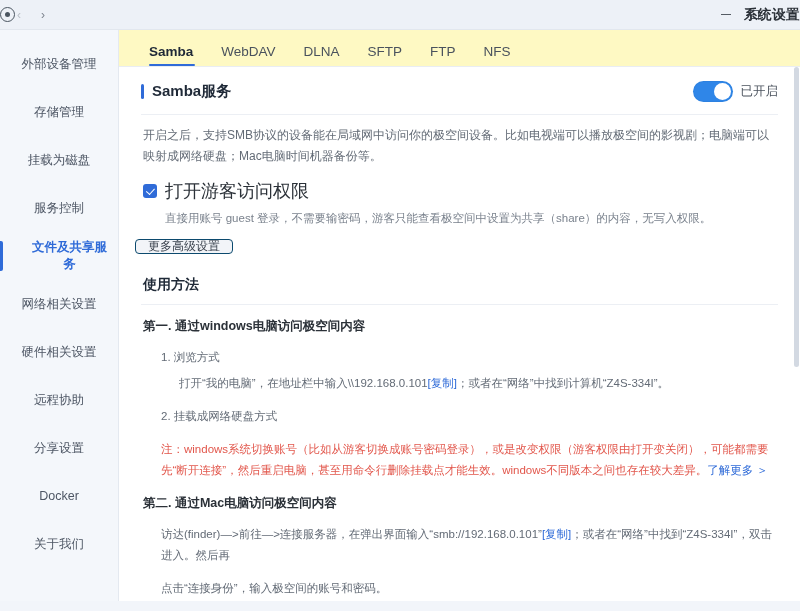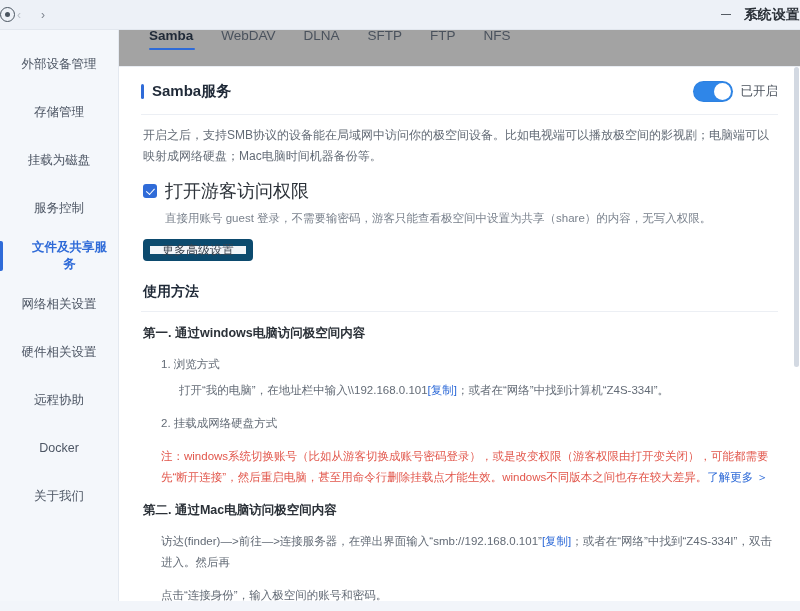--- a/index.html
+++ b/index.html
@@ -97,23 +97,23 @@
     flex: 1; min-width: 0;
     background: #ffffff;
     display: flex; flex-direction: column;
     position: relative;
     overflow: hidden;
   }
 
   .tabs {
     flex: 0 0 37px; height: 37px;
     display: flex; align-items: flex-end;
-    padding: 16px 20px;
+    padding: 0 20px;
     border-bottom: 1px solid #e9edf3;
-    background: #a3a3a3;
+    background: #fef9c3;
     gap: 0;
   }
   .tab {
     position: relative;
     font-size: 13.5px; color: #4a525d;
     padding: 0 14px 8px 14px;
     line-height: 1;
   }
   .tab:first-child { padding-left: 10px; }
   .tab.active { color: #1f2937; font-weight: bold; }
@@ -185,26 +185,26 @@
   }
   .check-label { font-size: 18px; color: #2b3138; }
 
   .sub-desc {
     font-size: 11.5px; color: #7a828d;
     padding: 6px 32px 0 46px;
     line-height: 1.6;
   }
 
   .adv-btn {
-    margin: 12px 0 0 24px;
+    margin: 12px 0 0 16px;
     display: inline-flex; align-items: center; justify-content: center;
-    height: 22px; padding: 0 12px;
+    height: 15px; padding: 0 12px;
     font-size: 12px; color: #3b434e;
     background: #f2f4f8;
-    border: 7px solid #0c4a6e;
+    border: 1px solid #0c4a6e;
     border-radius: 4px;
   }
 
   .howto-title {
     font-size: 14px; font-weight: bold; color: #1f2937;
     padding: 20px 24px 0 24px;
   }
   .howto-hr {
     height: 1px; background: #eceff4; margin: 10px 22px 0 22px;
   }
@@ -284,20 +284,23 @@
           <span>文件及共享服务</span>
         </div>
       <div class="side-item">
           <span>网络相关设置</span>
         </div>
       <div class="side-item">
           <span>硬件相关设置</span>
         </div>
       <div class="side-item">
           <span>远程协助</span>
+        </div>
+      <div class="side-item">
+          <span>分享设置</span>
         </div>
       <div class="side-item">
           <span>Docker</span>
         </div>
       <div class="side-item">
           <span>关于我们</span>
         </div>
     </div>
 
     <div class="main">

